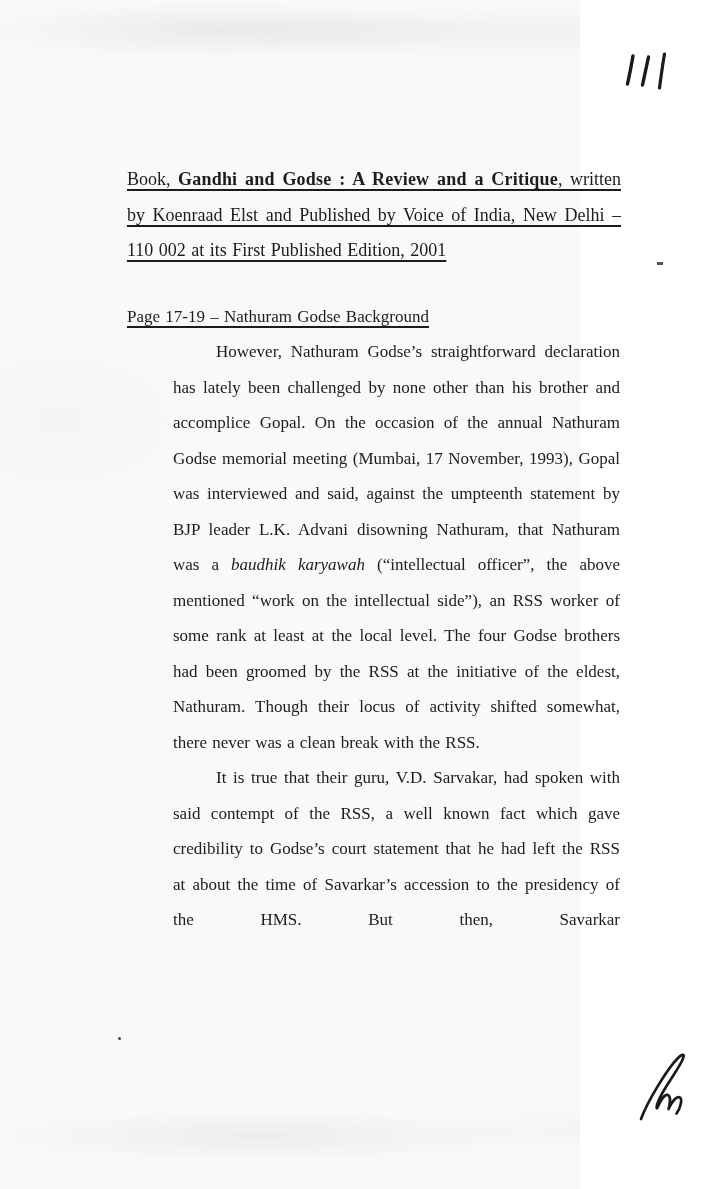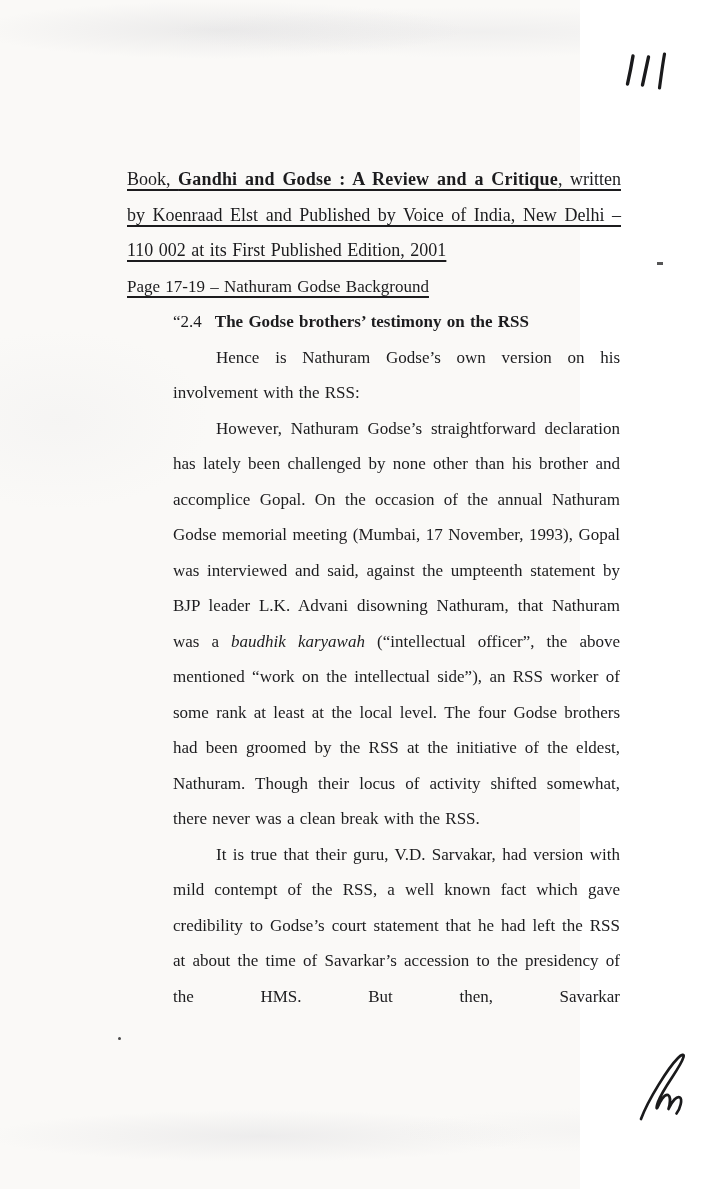--- a/index.html
+++ b/index.html
@@ -24,21 +24,21 @@
     font-size:17px; line-height:35.5px;
     text-align:justify; word-spacing:1px;
   }
   .underlined {
     text-decoration:underline;
     text-decoration-thickness:1.6px;
     text-underline-offset:3.5px;
   }
   .doc-header { font-size:18px; }
   .doc-header b { letter-spacing:0.2px; }
-  .section-heading { display:inline-block;font-family:Liberation Serif, serif; }
+  .section-heading { margin-top:30px; display:inline-block;font-family:Liberation Serif, serif; }
   .quote-block { margin-left:46px; width:447px; }
   .clause-line .clause-num { font-weight:normal; }
   .clause-line b { margin-left:13px; }
   .qpara { text-indent:43px; }
   .justify-last { text-align-last:justify; }
   .num-gap { display:inline-block; width:16px; }
   .x-row { white-space:nowrap; }
   .x-row .x1 { margin-left:45px; }
   .x-row .x2 { margin-left:90px; }
   .x-row .x3 { margin-left:97px; }
@@ -60,29 +60,27 @@
   </svg>
 
   <div class="content">
 
     <p class="doc-header underlined"><span>Book, </span><b>Gandhi and Godse : A Review and a Critique</b><span>, written by Koenraad Elst and Published by Voice of India, New Delhi – 110 002 at its First Published Edition, 2001</span></p>
 
     <p><span class="underlined section-heading">Page 17-19 – Nathuram Godse Background</span></p>
 
     <div class="quote-block">
 
-      <p class="clause-line"><span class="clause-num">“2.4</span><b>The Godse brothers’ testimony on the RSS</b></p>
 
-      <p class="qpara">Hence is Nathuram Godse’s own version on his involvement with the RSS:</p>
 
 
 
       <p class="qpara"><span>However, Nathuram Godse’s straightforward declaration has lately been challenged by none other than his brother and accomplice Gopal. On the occasion of the annual Nathuram Godse memorial meeting (Mumbai, 17 November, 1993), Gopal was interviewed and said, against the umpteenth statement by BJP leader L.K. Advani disowning Nathuram, that Nathuram was a </span><i>baudhik karyawah</i><span> (“intellectual officer”, the above mentioned “work on the intellectual side”), an RSS worker of some rank at least at the local level. The four Godse brothers had been groomed by the RSS at the initiative of the eldest, Nathuram. Though their locus of activity shifted somewhat, there never was a clean break with the RSS.</span></p>
 
-      <p class="qpara justify-last">It is true that their guru, V.D. Sarvakar, had version with mild contempt of the RSS, a well known fact which gave credibility to Godse’s court statement that he had left the RSS at about the time of Savarkar’s accession to the presidency of the HMS. But then, Savarkar</p>
+      <p class="qpara justify-last">It is true that their guru, V.D. Sarvakar, had spoken with said contempt of the RSS, a well known fact which gave credibility to Godse’s court statement that he had left the RSS at about the time of Savarkar’s accession to the presidency of the HMS. But then, Savarkar</p>
 
     </div>
   </div>
 
   <div class="speck speck-dot"></div>
   <div class="speck speck-dash"></div>
 
   <svg class="hw" style="left:628px; top:1042px;" width="80" height="100" viewBox="0 0 80 100" aria-label="reviewing-officer-initial">
     <path d="M13 77 C20 58, 40 26, 50 16 C53.5 12.5, 56.5 11.5, 55.5 15
              C52.5 26, 36 44, 30 60 C28.5 64.5, 28 68, 29.5 65.5

